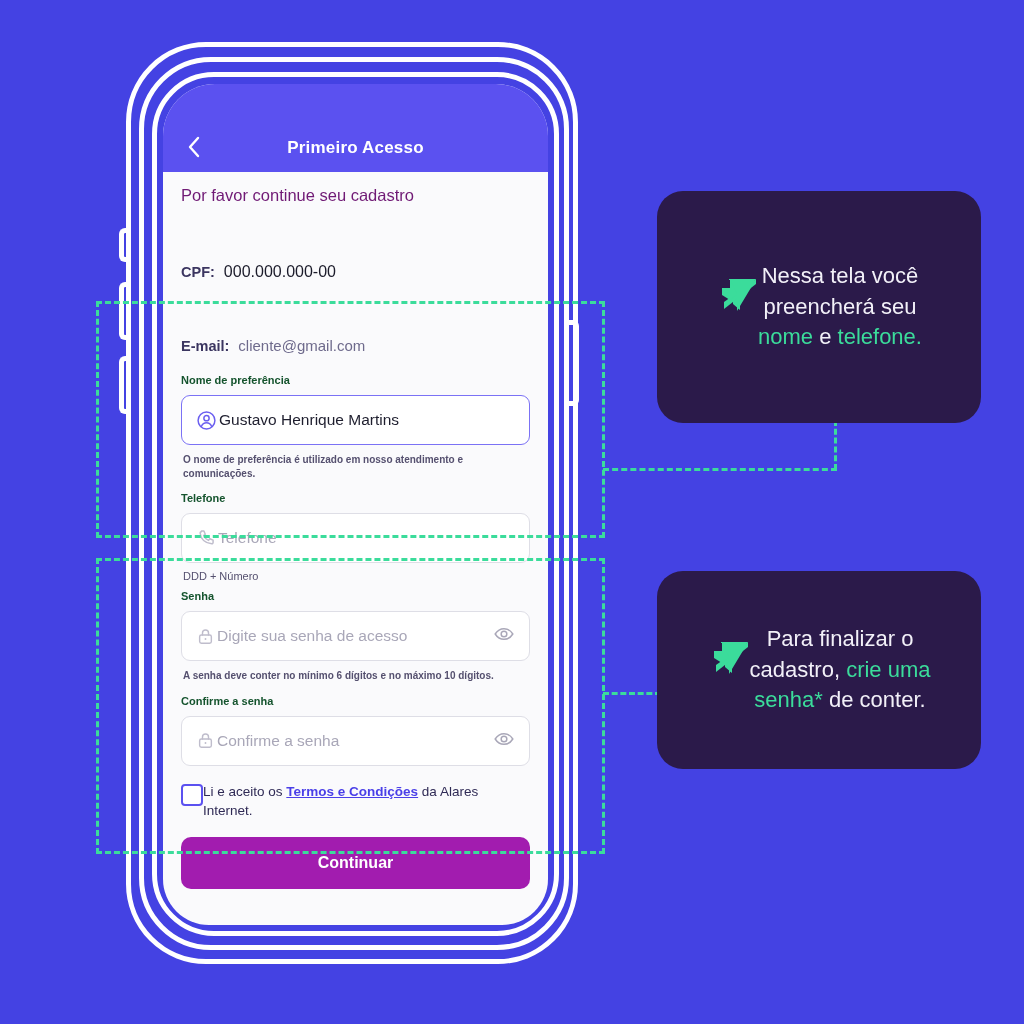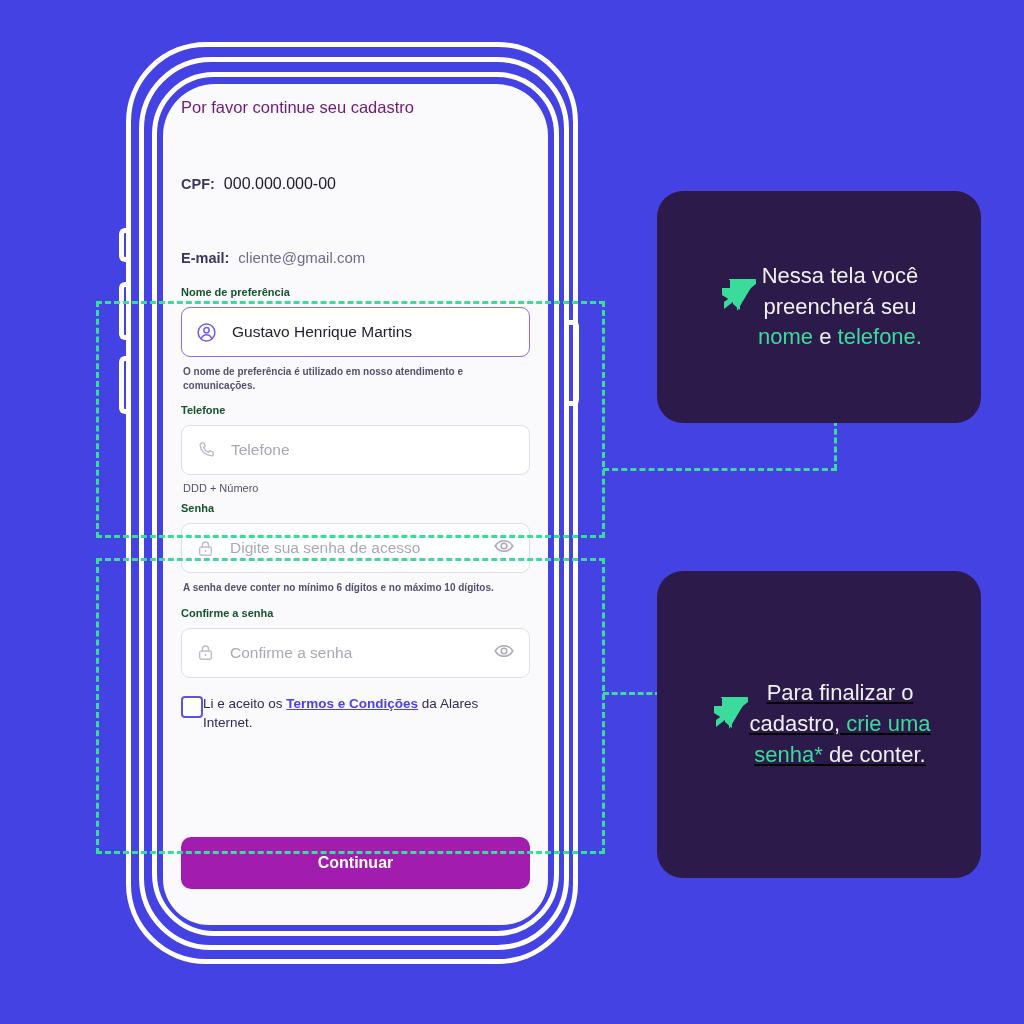--- a/index.html
+++ b/index.html
@@ -110,21 +110,21 @@
     margin: 8px 0 9px 0;
   }
   .input-box {
     height: 50px;
     border: 1.5px solid #DEDEE6;
     border-radius: 9px;
     background: #FFFFFF;
     display: flex;
     align-items: center;
     padding: 0 14px;
-    gap: 15px;
+    gap: 2px;
   }
   .input-box.active { border: 1.5px solid #7B72F5; }
   .input-text { font-size: 15.5px; color: #1E1E2E; }
   .input-placeholder { font-size: 15.5px; color: #A9A7B8; }
   .input-icon { flex: none; display: flex; align-items: center; }
   .eye-btn { margin-left: auto; flex: none; display: flex; align-items: center; }
 
   .hint {
     font-size: 10px;
     color: #55506F;
@@ -210,21 +210,21 @@
     position: absolute;
     background: #2B1A4A;
     border-radius: 26px;
     display: flex;
     flex-direction: row;
     align-items: center;
     justify-content: center;
     padding: 26px 24px;
   }
   .callout-1 { left: 657px; top: 191px; width: 324px; height: 232px; }
-  .callout-2 { left: 657px; top: 571px; width: 324px; height: 307px; text-decoration: underline; }
+  .callout-2 { left: 657px; top: 571px; width: 324px; height: 198px; }
 
   .callout-logo { margin-bottom: 20px; }
   .callout-text {
     color: #F2F0F8;
     font-size: 22px;
     line-height: 1.4;
     text-align: center;
   }
   .accent { color: #3BDC9B; }
 </style>
@@ -235,20 +235,30 @@
 <div class="phone-frame frame-mid"></div>
 <div class="phone-frame frame-inner"></div>
 
 <div class="btn-notch btn-silent"></div>
 <div class="btn-notch btn-volup"></div>
 <div class="btn-notch btn-voldn"></div>
 <div class="btn-power-r"></div>
 
 <div class="screen">
 
+  <div class="app-header">
+    <div class="back-btn">
+      <span>
+        <svg width="16" height="24" viewBox="0 0 16 24" fill="none">
+          <path d="M12 3 L4 12 L12 21" stroke="#FFFFFF" stroke-width="2.4" stroke-linecap="round" stroke-linejoin="round"></path>
+        </svg>
+      </span>
+    </div>
+    <div class="app-title">Primeiro Acesso</div>
+  </div>
 
   <div class="screen-body">
 
     <div class="intro-title">Por favor continue seu cadastro</div>
 
     <div class="kv-row">
       <span class="kv-key">CPF:</span>
       <span class="kv-val-cpf">000.000.000-00</span>
     </div>
 

